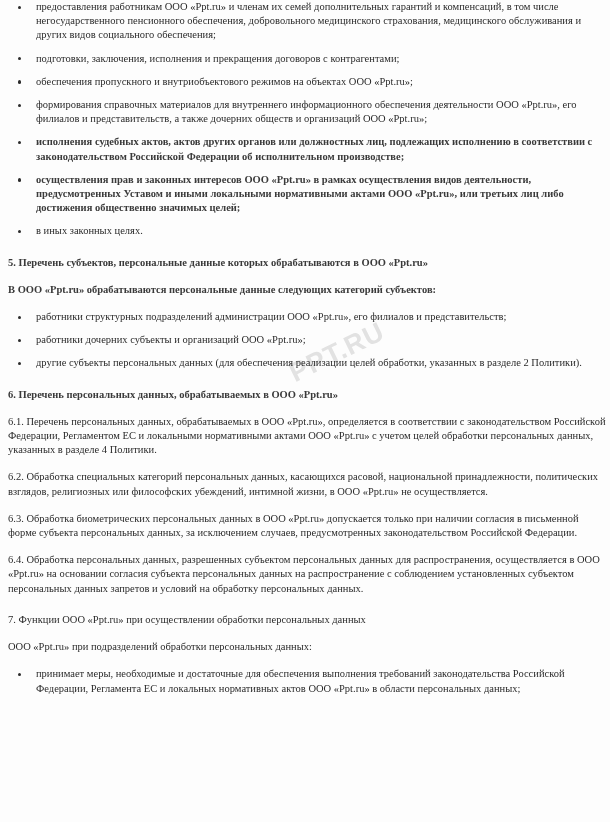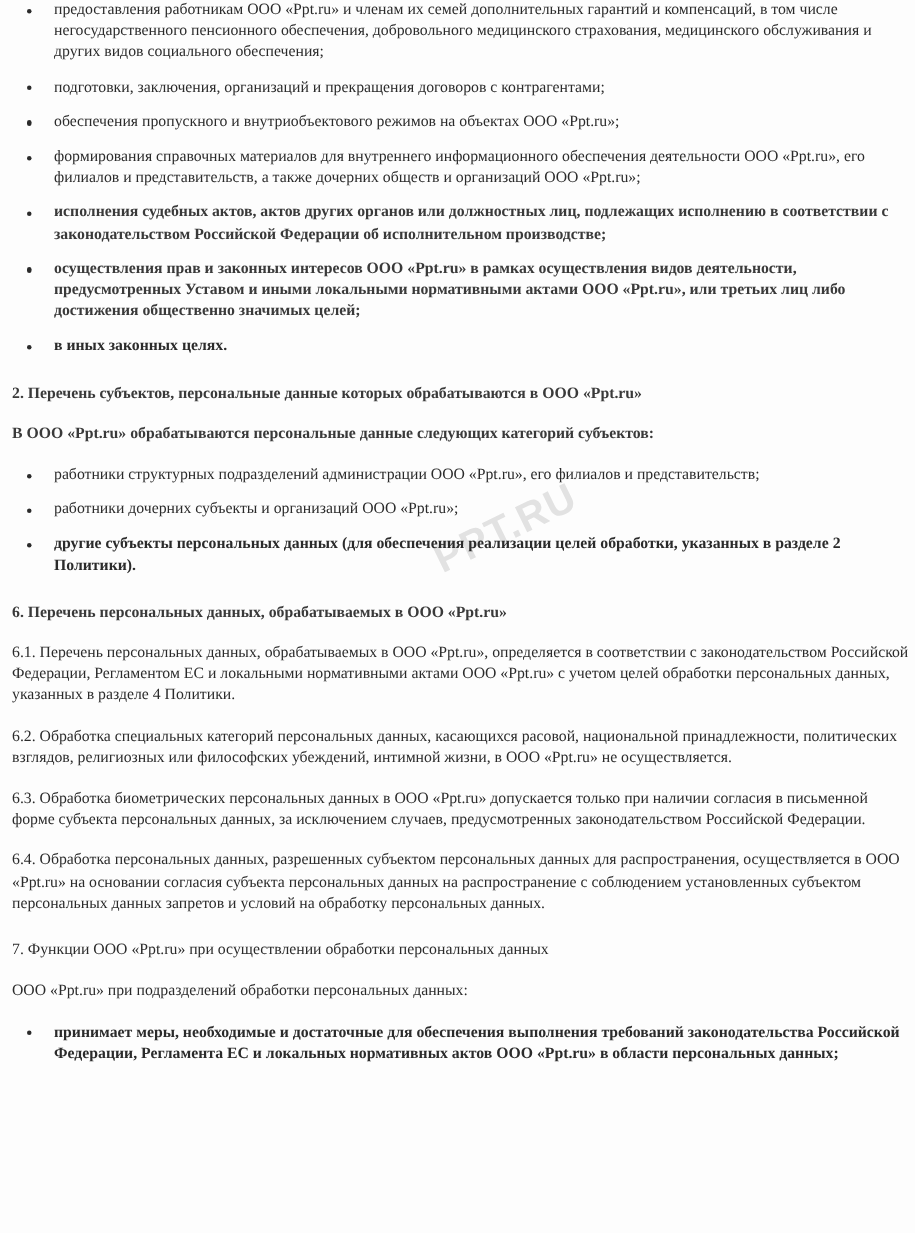--- a/index.html
+++ b/index.html
@@ -64,21 +64,20 @@
     margin: 0;
     padding: 0;
   }
   ul.bullets > li {
     position: relative;
     padding-left: 28px;   
     margin: 0 0 9px 0;
   }
   ul.bullets > li:last-child {
     margin-bottom: 0;
-    font-weight: bold;
   }
   ul.bullets > li::before {
     content: "";
     position: absolute;
     left: 10px;
     top: 5.5px;
     width: 3.2px;
     height: 3.2px;
     background: #2b2b2b;
     border-radius: 50%;
@@ -95,42 +94,42 @@
 
 <div class="watermark">PPT.RU</div>
 
 <div class="page">
 
   <ul class="bullets">
     <li>
       <span class="bullet-text">предоставления работникам ООО «Ppt.ru» и членам их семей дополнительных гарантий и компенсаций, в том числе негосударственного пенсионного обеспечения, добровольного медицинского страхования, медицинского обслуживания и других видов социального обеспечения;</span>
     </li>
     <li>
-      <span class="bullet-text">подготовки, заключения, организаций и прекращения договоров с контрагентами;</span>
+      <span class="bullet-text">подготовки, заключения, исполнения и прекращения договоров с контрагентами;</span>
     </li>
     <li>
       <span class="bullet-text">обеспечения пропускного и внутриобъектового режимов на объектах ООО «Ppt.ru»;</span>
     </li>
     <li>
       <span class="bullet-text">формирования справочных материалов для внутреннего информационного обеспечения деятельности ООО «Ppt.ru», его филиалов и представительств, а также дочерних обществ и организаций ООО «Ppt.ru»;</span>
     </li>
     <li>
       <span class="bullet-text faint">исполнения судебных актов, актов других органов или должностных лиц, подлежащих исполнению в соответствии с законодательством Российской Федерации об исполнительном производстве;</span>
     </li>
     <li>
       <span class="bullet-text faint">осуществления прав и законных интересов ООО «Ppt.ru» в рамках осуществления видов деятельности, предусмотренных Уставом и иными локальными нормативными актами ООО «Ppt.ru», или третьих лиц либо достижения общественно значимых целей;</span>
     </li>
     <li>
       <span class="bullet-text">в иных законных целях.</span>
     </li>
   </ul>
 
   <div class="gap-lg"></div>
 
-  <p class="para faint">2. Перечень субъектов, персональные данные которых обрабатываются в ООО «Ppt.ru»</p>
+  <p class="para faint">5. Перечень субъектов, персональные данные которых обрабатываются в ООО «Ppt.ru»</p>
 
   <div class="gap-md"></div>
 
   <p class="para faint">В ООО «Ppt.ru» обрабатываются персональные данные следующих категорий субъектов:</p>
 
   <div class="gap-md"></div>
 
   <ul class="bullets">
     <li>
       <span class="bullet-text">работники структурных подразделений администрации ООО «Ppt.ru», его филиалов и представительств;</span>

